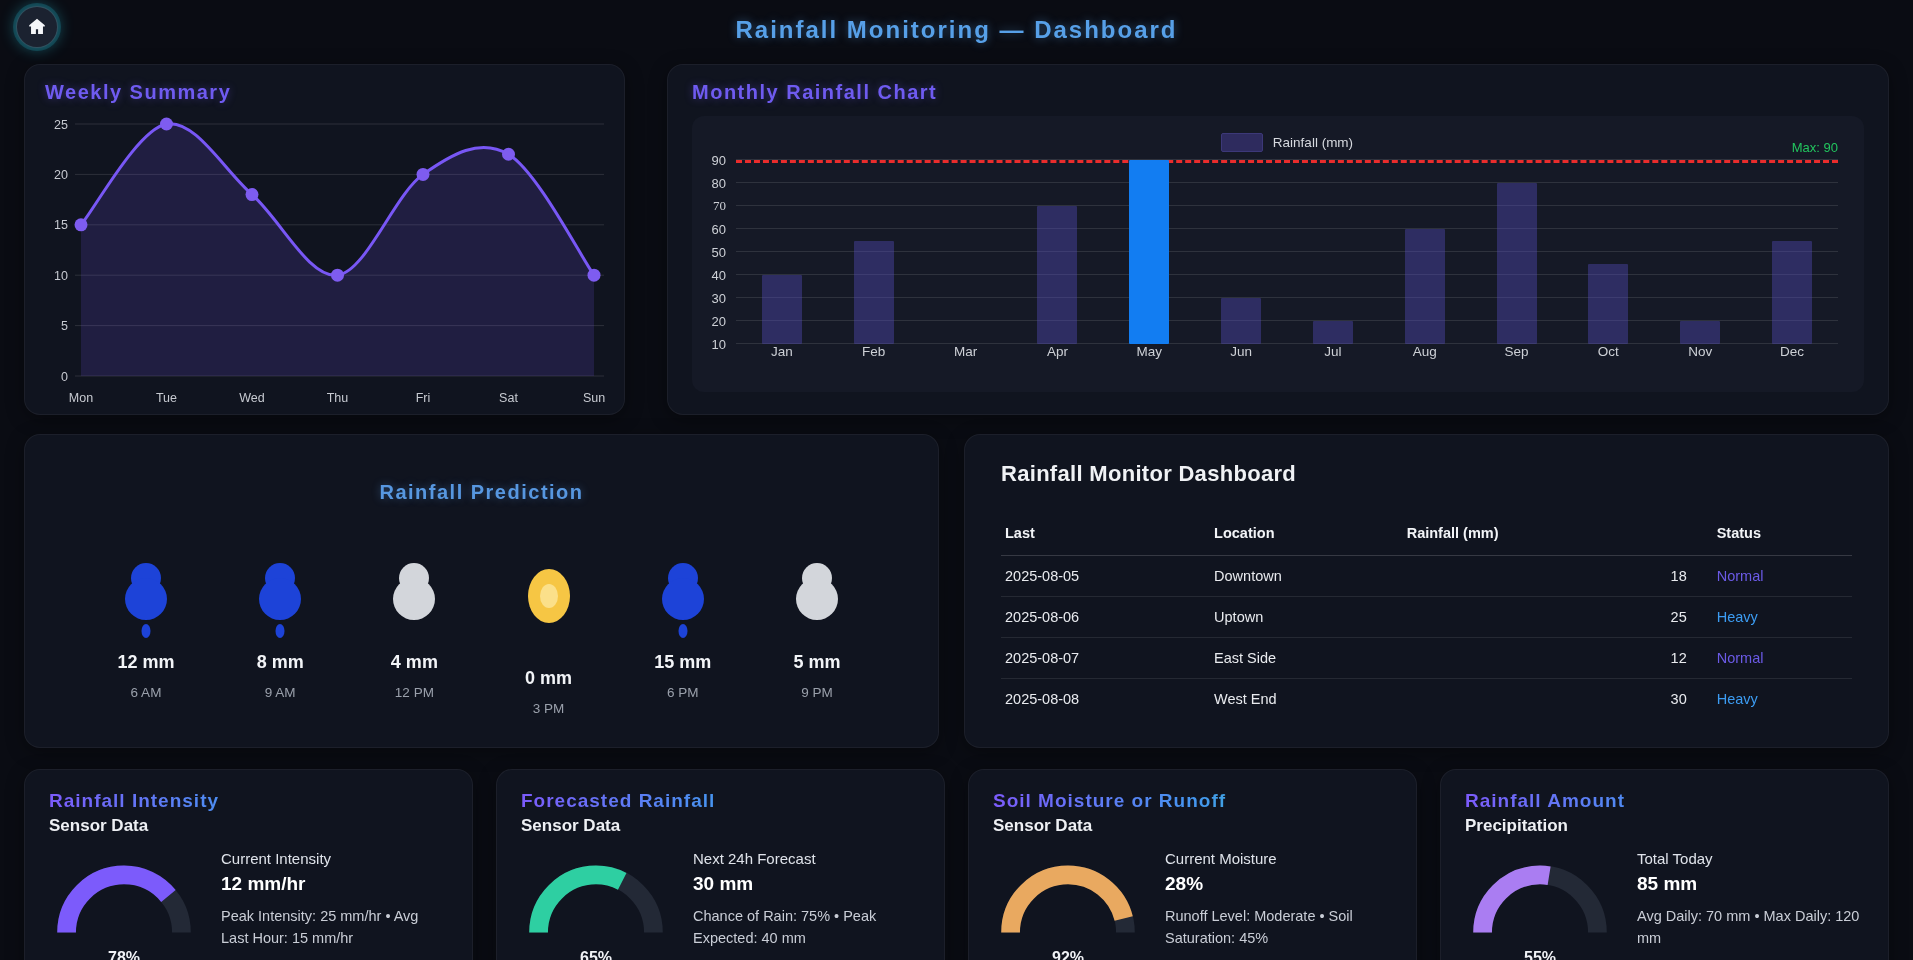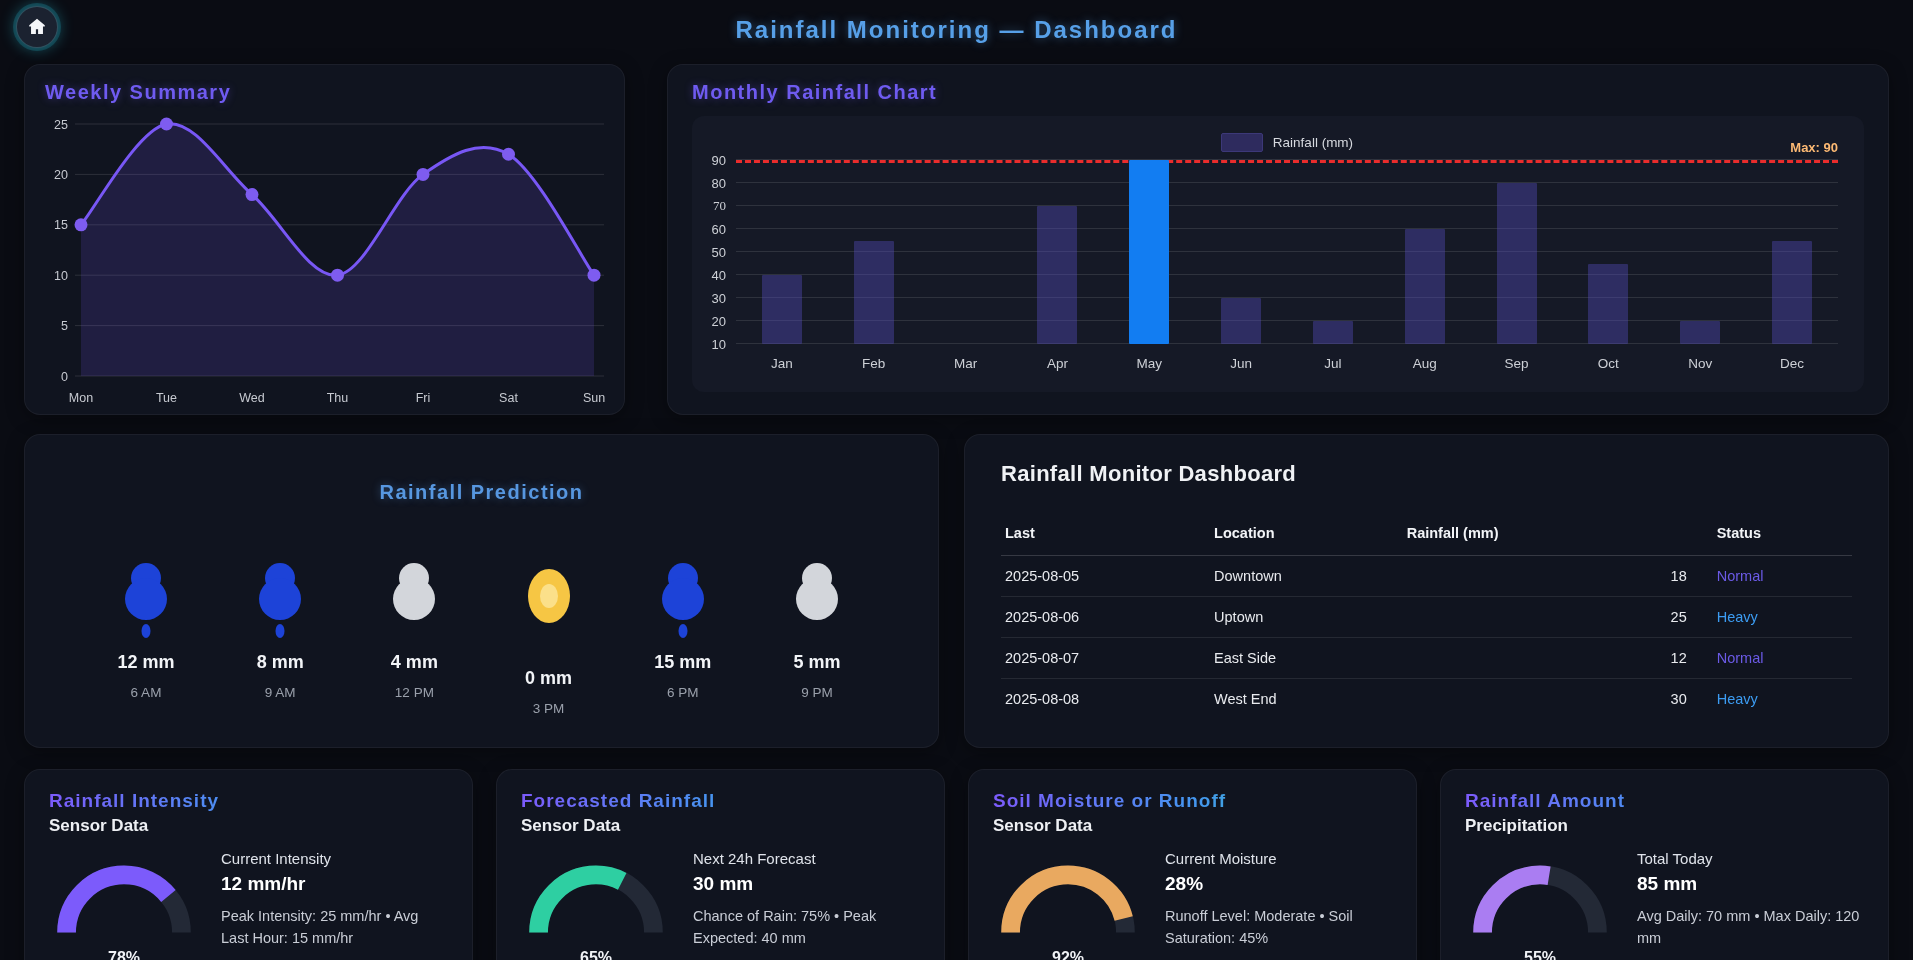--- a/index.html
+++ b/index.html
@@ -52,22 +52,22 @@
   .legend-swatch { width:42px; height:19px; background:#2e2b5e; border:1px solid #3c3878; border-radius:2px; }
   .legend-label { color:#d6d9df; font-size:13.5px; }
   .monthly-plot { position:relative; height:184px; margin-top:4px; }
   .m-grid { position:absolute; left:0; right:0; height:1px; background:rgba(255,255,255,.11); }
   .m-ylabel { position:absolute; transform:translate(-100%,50%); padding-right:10px;
     color:#cdd0d6; font-size:13px; }
   .m-bar { position:absolute; bottom:0; width:40px; transform:translateX(-50%);
     background:rgba(86,76,190,.40); border-radius:1px; }
   .m-bar.highlight { background:#127df2; }
   .max-line { position:absolute; left:0; right:0; top:0; border-top:3px dashed #ea2c2c; }
-  .max-label { position:absolute; right:0; top:-20px; color:#fdba74; font-size:13px; font-weight:bold;margin-left:16px; }
-  .months-row { display:flex; margin-top:12px; }
+  .max-label { position:absolute; right:0; top:-20px; color:#22c55e; font-size:13px; font-weight:normal;margin-left:16px; }
+  .months-row { display:flex; margin-top:0; }
   .months-row div { flex:1; text-align:center; color:#cdd0d6; font-size:13.5px; }
 
   
   .prediction-card { height:314px; padding:24px; }
   .prediction-title { text-align:center; color:#5797e0; font-size:20px; letter-spacing:1.5px;
     font-weight:bold; margin-top:22px; text-shadow:0 0 8px rgba(87,151,224,.4); }
   .pred-row { display:flex; justify-content:space-between; padding:0 42px; margin-top:48px; }
   .pred-item { display:flex; flex-direction:column; align-items:center; width:110px; }
   .pred-item.shifted .pred-amount { margin-top:26px; }
   .pred-amount { font-size:18px; font-weight:bold; color:#f2f4f7; margin-top:10px; }

